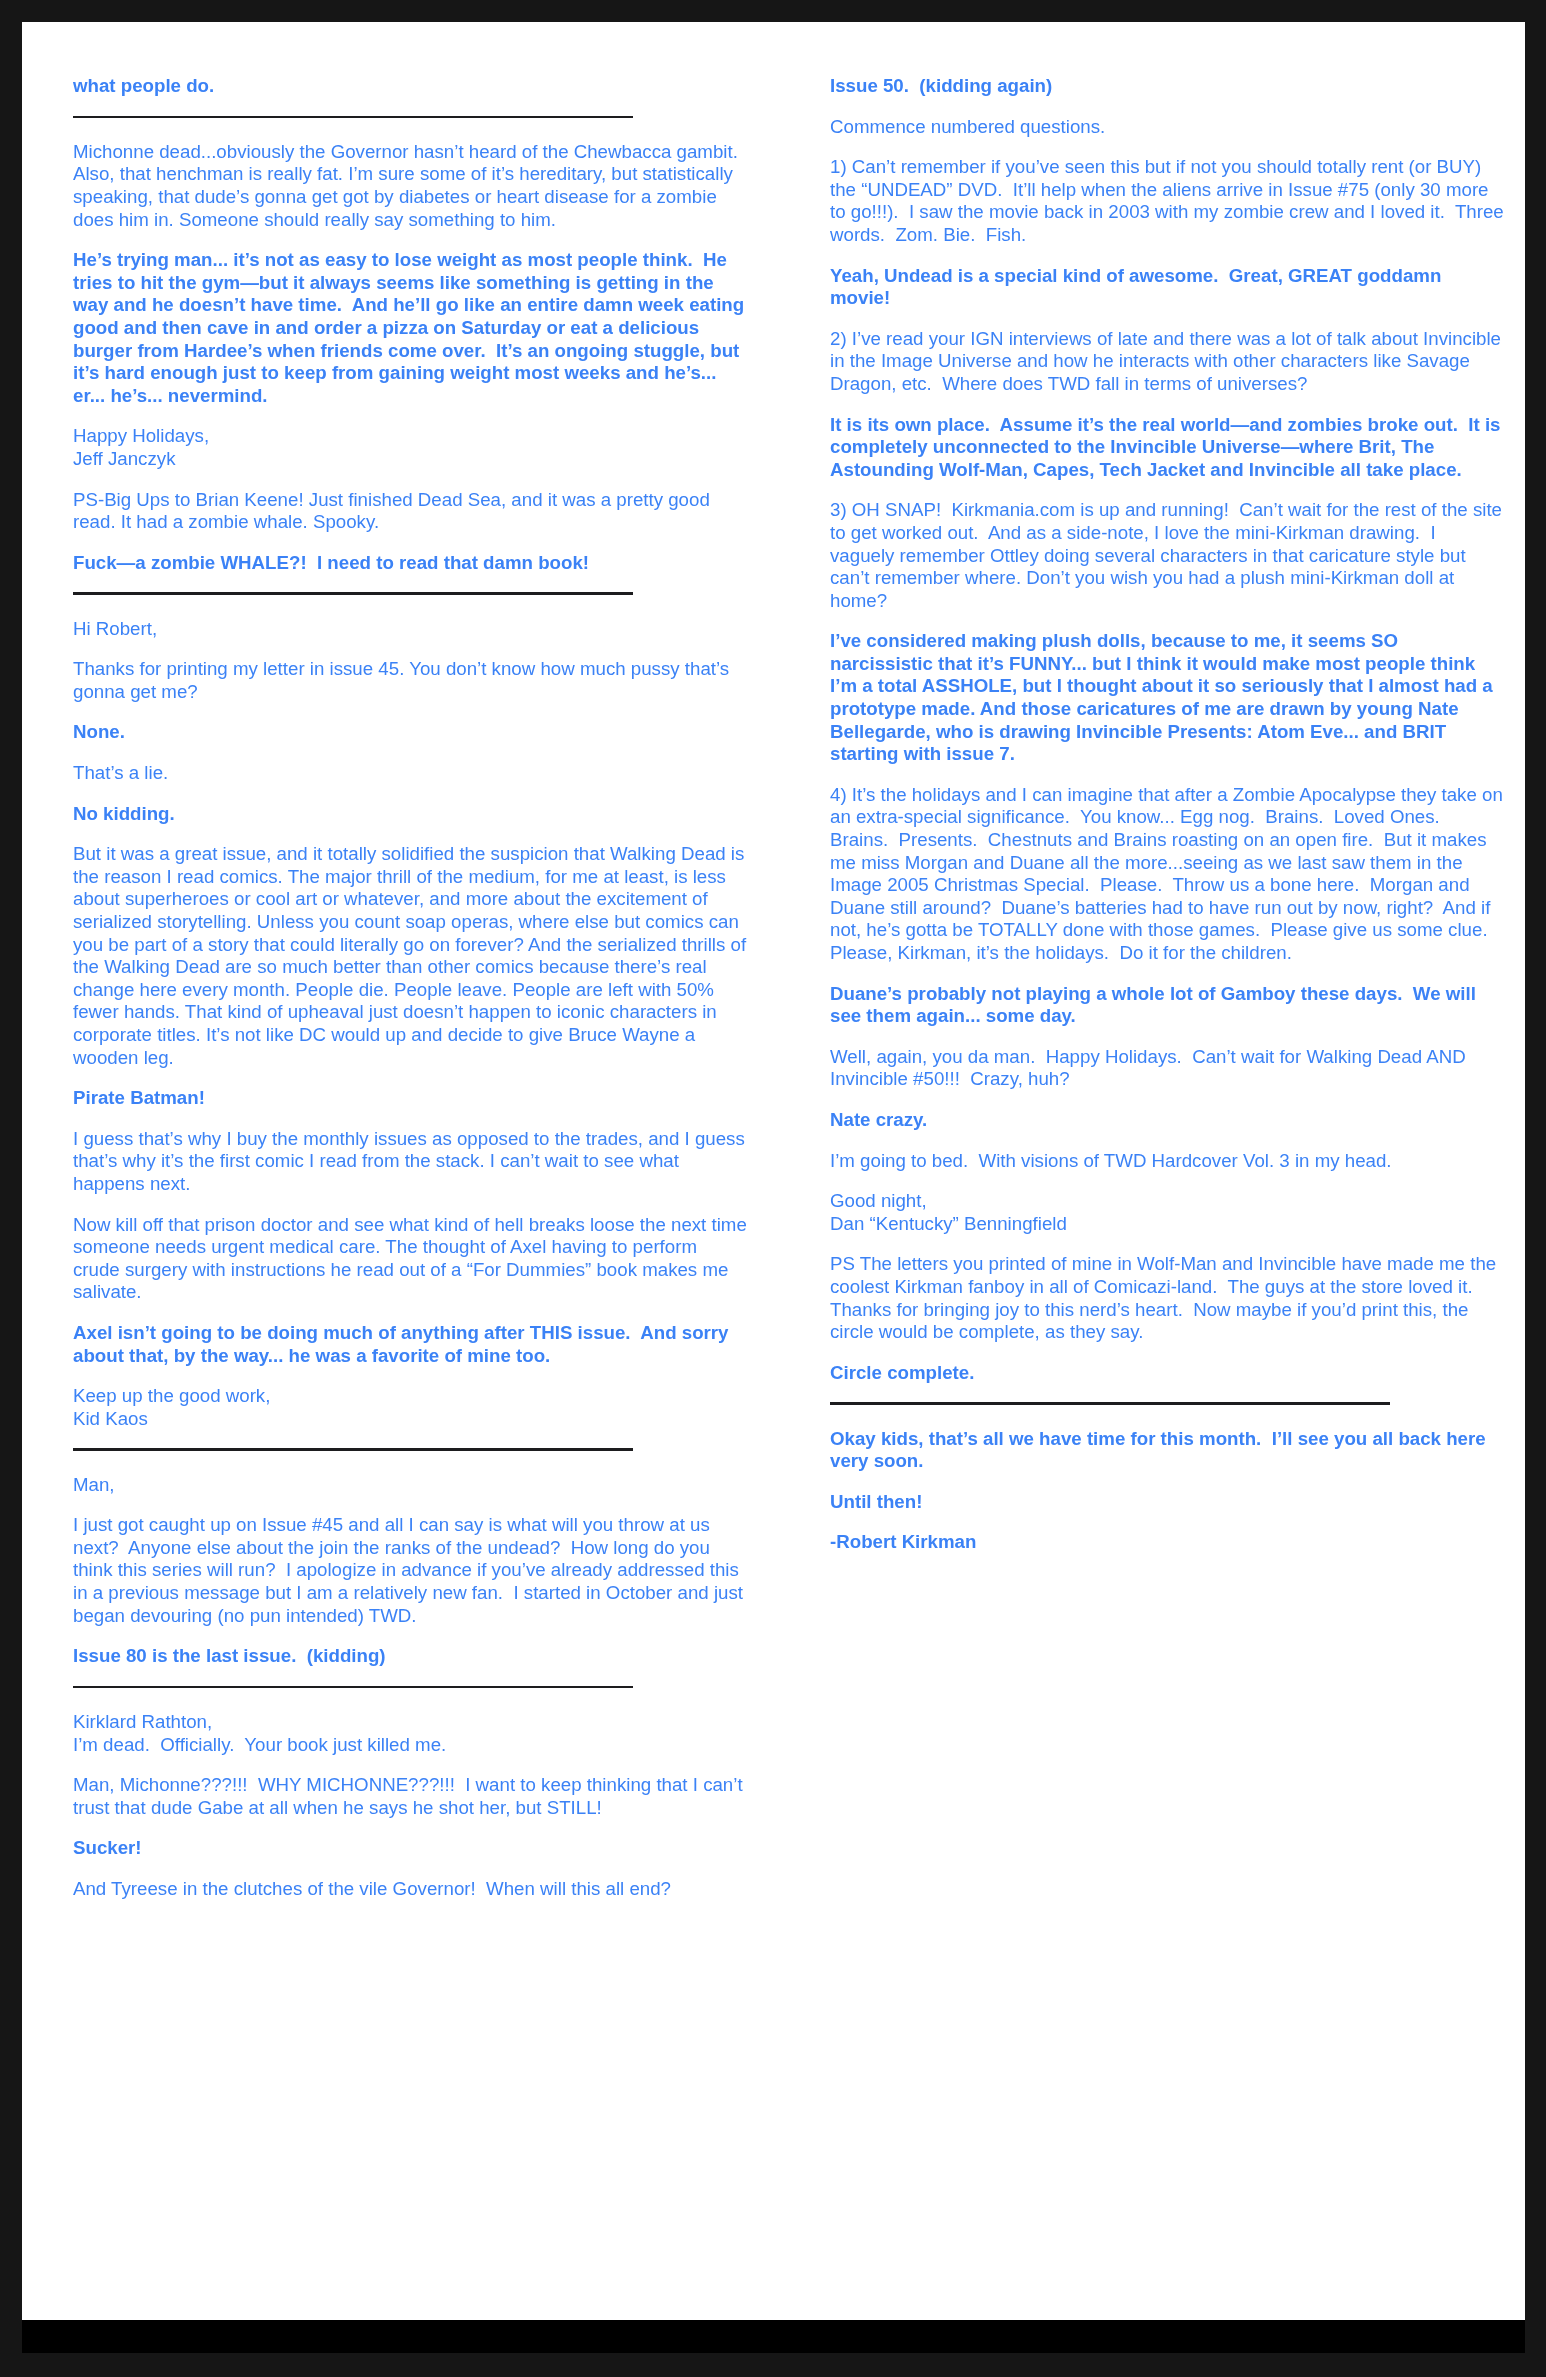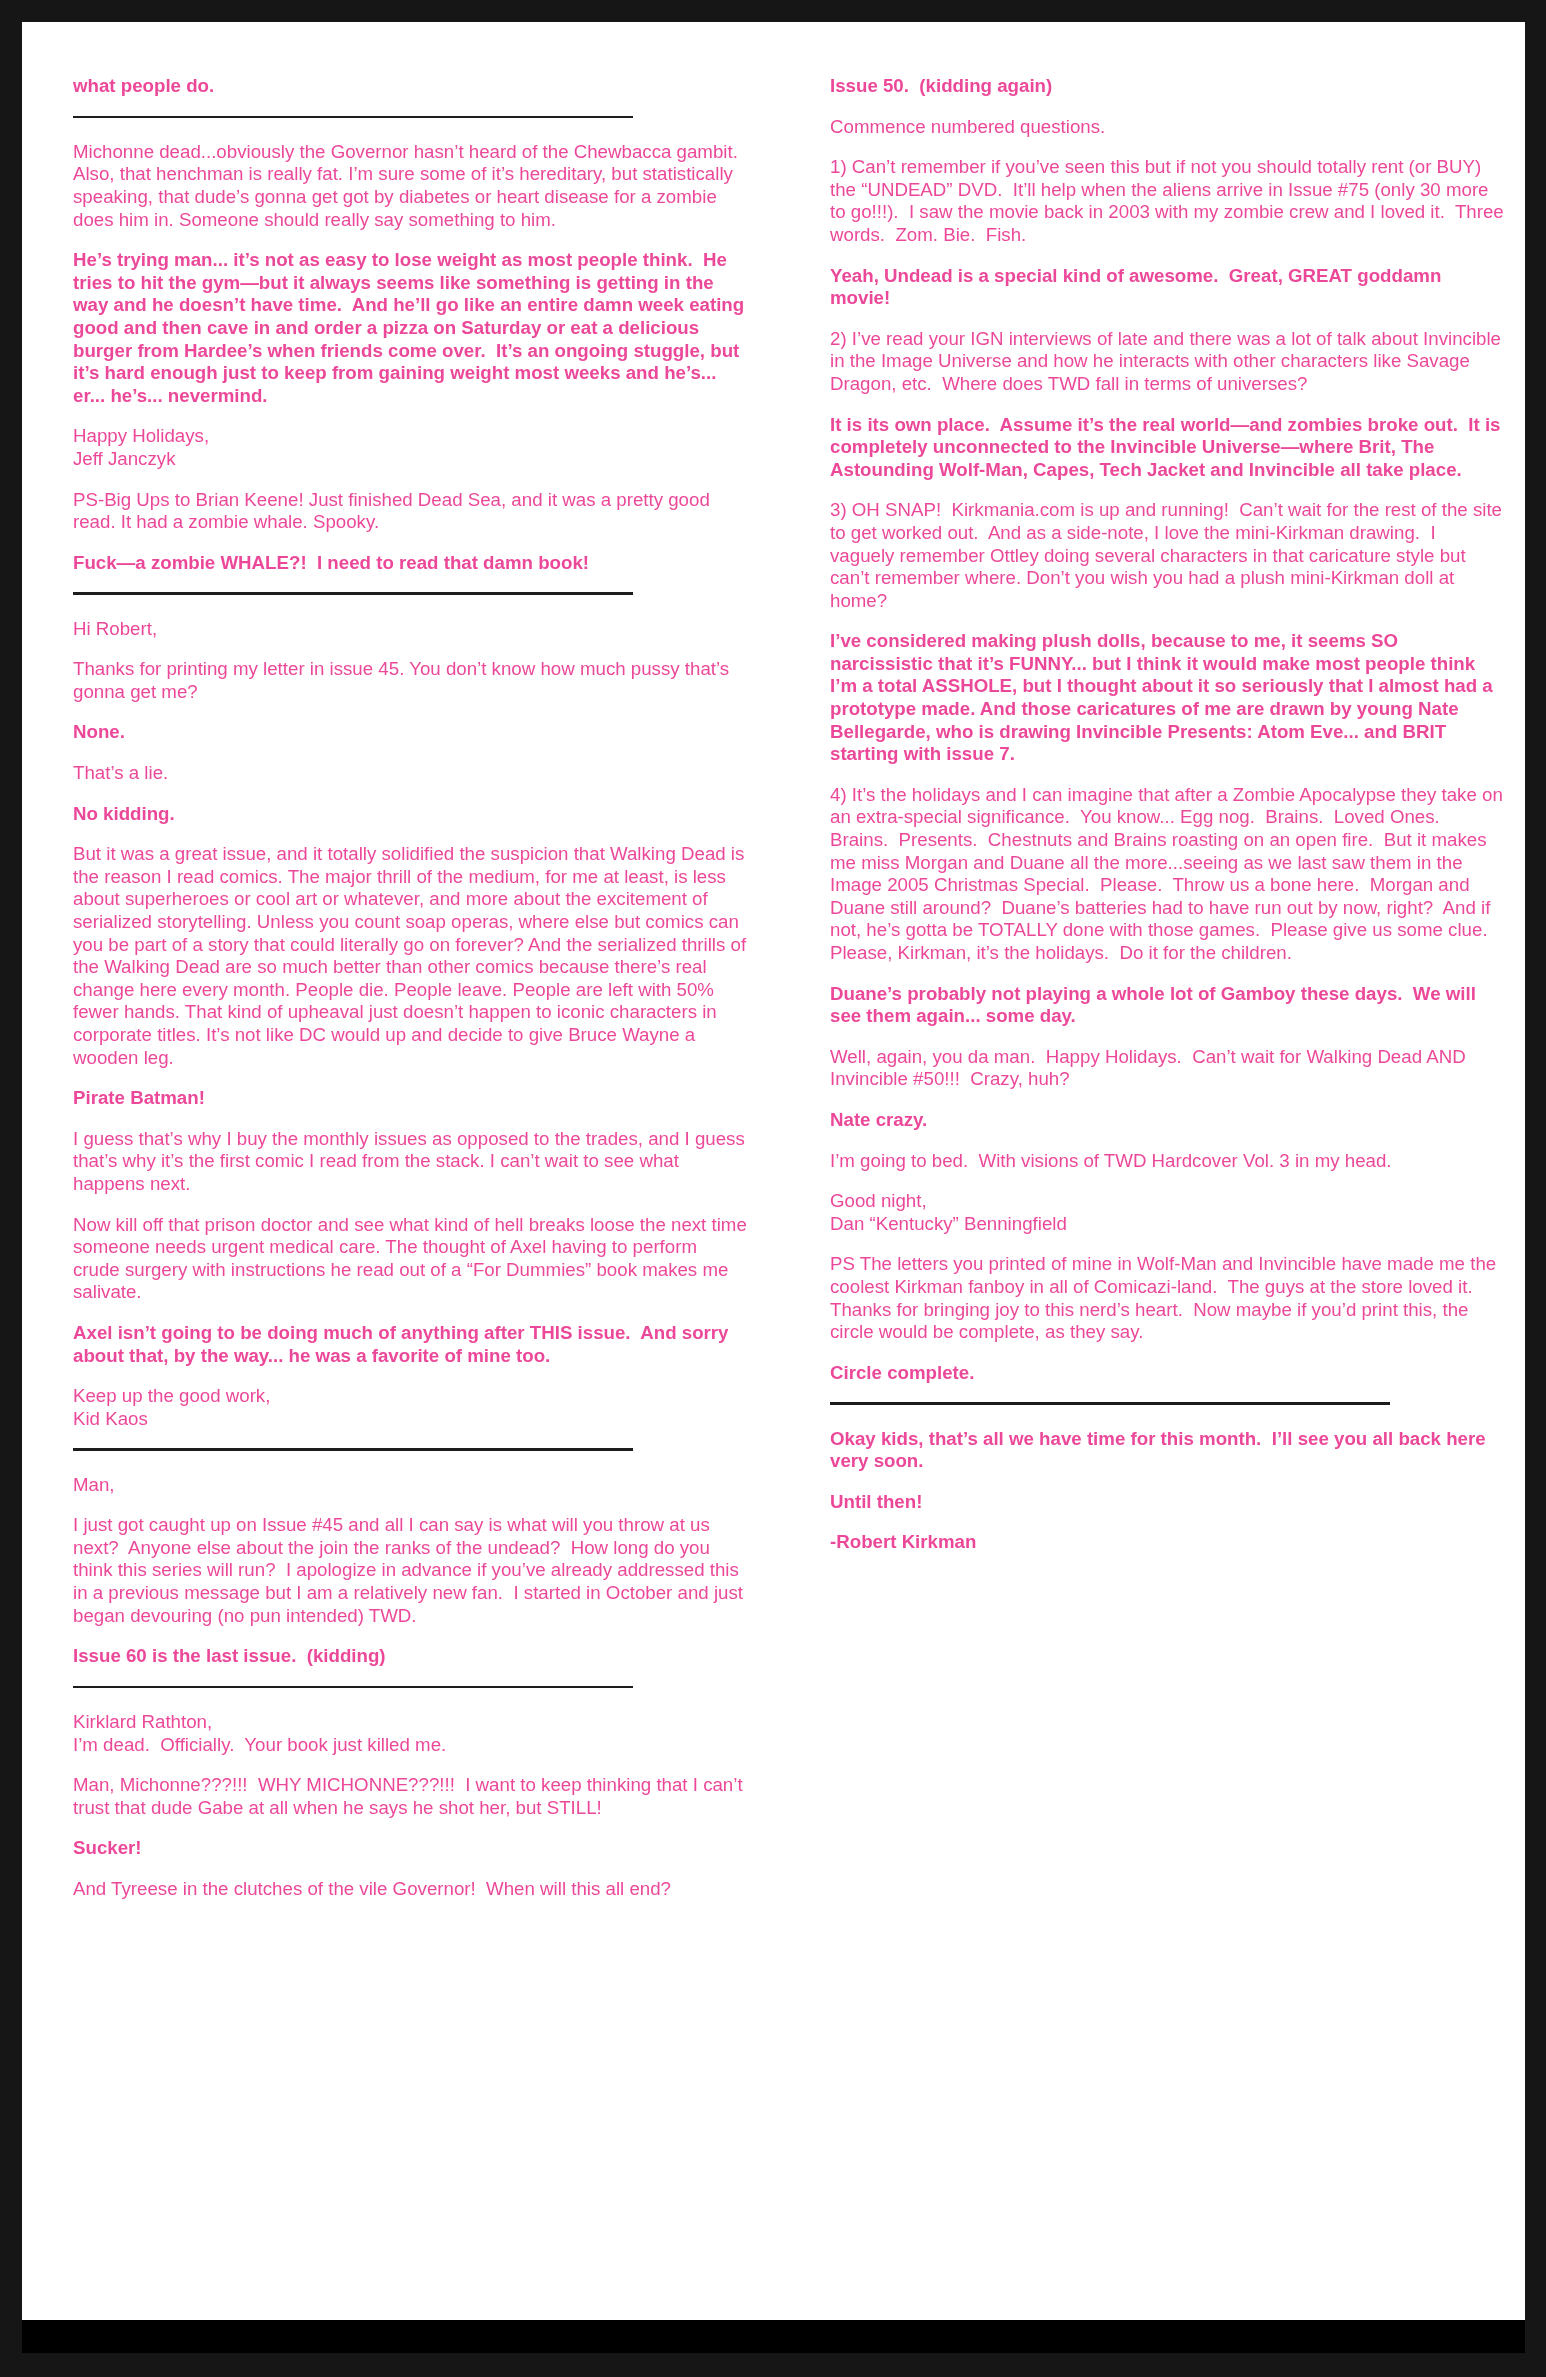--- a/index.html
+++ b/index.html
@@ -15,21 +15,21 @@
     left: 22px;
     top: 22px;
     width: 1503px;
     height: 2331px;
     background: #ffffff;
   }
   .col {
     position: absolute;
     top: 53px;
     width: 674px;
-    color: #ec4899;
+    color: #3b82f6;
     font-family: "Liberation Sans", "DejaVu Sans", sans-serif;
     font-size: 18.7px;
     line-height: 22.6px;
   }
   .col-left  { left: 51px; }
   .col-right { left: 808px; }
   .para {
     margin: 0 0 18px 0;
     white-space: pre-wrap;
   }
@@ -72,21 +72,21 @@
         <p class="para">But it was a great issue, and it totally solidified the suspicion that Walking Dead is the reason I read comics. The major thrill of the medium, for me at least, is less about superheroes or cool art or whatever, and more about the excitement of serialized storytelling. Unless you count soap operas, where else but comics can you be part of a story that could literally go on forever? And the serialized thrills of the Walking Dead are so much better than other comics because there’s real change here every month. People die. People leave. People are left with 50% fewer hands. That kind of upheaval just doesn’t happen to iconic characters in corporate titles. It’s not like DC would up and decide to give Bruce Wayne a wooden leg.</p>
         <p class="para bold">Pirate Batman!</p>
         <p class="para">I guess that’s why I buy the monthly issues as opposed to the trades, and I guess that’s why it’s the first comic I read from the stack. I can’t wait to see what happens next.</p>
         <p class="para">Now kill off that prison doctor and see what kind of hell breaks loose the next time someone needs urgent medical care. The thought of Axel having to perform crude surgery with instructions he read out of a “For Dummies” book makes me salivate.</p>
         <p class="para bold">Axel isn’t going to be doing much of anything after THIS issue.  And sorry about that, by the way... he was a favorite of mine too.</p>
         <p class="para">Keep up the good work,
 Kid Kaos</p>
         <div class="rule"></div>
         <p class="para">Man,</p>
         <p class="para">I just got caught up on Issue #45 and all I can say is what will you throw at us next?  Anyone else about the join the ranks of the undead?  How long do you think this series will run?  I apologize in advance if you’ve already addressed this in a previous message but I am a relatively new fan.  I started in October and just began devouring (no pun intended) TWD.</p>
-        <p class="para bold">Issue 60 is the last issue.  (kidding)</p>
+        <p class="para bold">Issue 80 is the last issue.  (kidding)</p>
         <div class="rule"></div>
         <p class="para">Kirklard Rathton,
 I’m dead.  Officially.  Your book just killed me.</p>
         <p class="para">Man, Michonne???!!!  WHY MICHONNE???!!!  I want to keep thinking that I can’t trust that dude Gabe at all when he says he shot her, but STILL!</p>
         <p class="para bold">Sucker!</p>
         <p class="para">And Tyreese in the clutches of the vile Governor!  When will this all end?</p>
       </div>
     <div class="col col-right">
         <p class="para bold">Issue 50.  (kidding again)</p>
         <p class="para">Commence numbered questions.</p>

